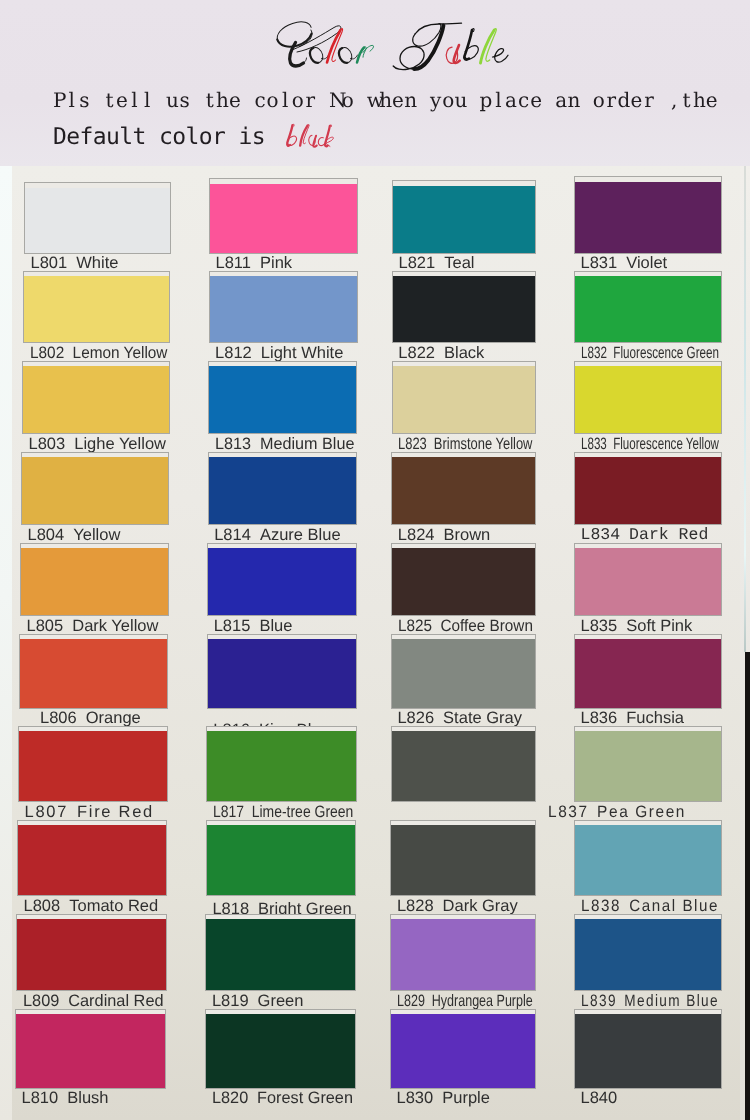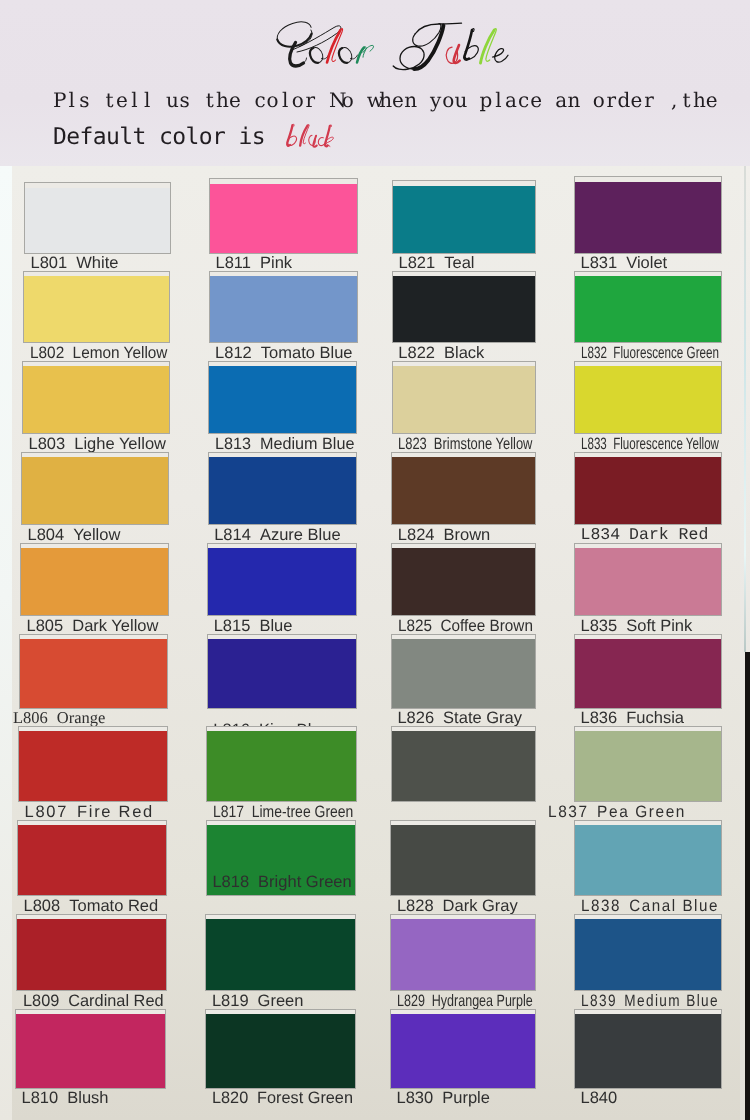--- a/index.html
+++ b/index.html
@@ -144,21 +144,21 @@
         <div class="sw" style="top: 4px; background: rgb(224, 177, 67);"></div>
       </div>
       <div class="lbl" style="left: 27.5px; top: 526.8px; width: 143.3px;"><span><span>L804</span><span style="display: inline-block; width: 9px;"></span><span>Yellow</span></span></div>
       <div class="cellbox" style="left: 20px; top: 542.5px; width: 148.8px; height: 73.5px;">
         <div class="sw" style="top: 4px; background: rgb(228, 154, 58);"></div>
       </div>
       <div class="lbl" style="left: 26.5px; top: 617.8px; width: 143.8px;"><span><span>L805</span><span style="display: inline-block; width: 9px;"></span><span>Dark Yellow</span></span></div>
       <div class="cellbox" style="left: 19px; top: 633.5px; width: 149.2px; height: 75px;">
         <div class="sw" style="top: 4px; background: rgb(215, 75, 50);"></div>
       </div>
-      <div class="lbl" style="left: 13px; top: 710.3px; width: 144.2px; font-family: Liberation Serif, serif;"><span><span>L806</span><span style="display: inline-block; width: 9px;"></span><span>Orange</span></span></div>
+      <div class="lbl" style="left: 40px; top: 710.3px; width: 144.2px;"><span><span>L806</span><span style="display: inline-block; width: 9px;"></span><span>Orange</span></span></div>
       <div class="cellbox" style="left: 18px; top: 726px; width: 149.7px; height: 76px;">
         <div class="sw" style="top: 4px; background: rgb(190, 43, 39);"></div>
       </div>
       <div class="lbl" style="left: 24.5px; top: 803.8px; width: 144.7px;"><span style="letter-spacing: 1.7px;"><span>L807</span><span style="display: inline-block; width: 9px;"></span><span>Fire Red</span></span></div>
       <div class="cellbox" style="left: 17px; top: 819.5px; width: 150.1px; height: 76.5px;">
         <div class="sw" style="top: 4px; background: rgb(182, 37, 41);"></div>
       </div>
       <div class="lbl" style="left: 23.5px; top: 897.8px; width: 145.1px;"><span><span>L808</span><span style="display: inline-block; width: 9px;"></span><span>Tomato Red</span></span></div>
       <div class="cellbox" style="left: 16px; top: 913.5px; width: 150.6px; height: 77.5px;">
         <div class="sw" style="top: 4px; background: rgb(171, 32, 40);"></div>
@@ -168,21 +168,21 @@
         <div class="sw" style="top: 4px; background: rgb(194, 38, 95);"></div>
       </div>
       <div class="lbl" style="left: 21.5px; top: 1090.3px; width: 146px;"><span><span>L810</span><span style="display: inline-block; width: 9px;"></span><span>Blush</span></span></div>
       <div class="cellbox" style="left: 209px; top: 178px; width: 149px; height: 75.5px;">
         <div class="sw" style="top: 5px; background: rgb(252, 84, 153);"></div>
       </div>
       <div class="lbl" style="left: 215.5px; top: 255.3px; width: 144px;"><span><span>L811</span><span style="display: inline-block; width: 9px;"></span><span>Pink</span></span></div>
       <div class="cellbox" style="left: 208.6px; top: 271px; width: 149.2px; height: 72.4px;">
         <div class="sw" style="top: 4px; background: rgb(115, 150, 202);"></div>
       </div>
-      <div class="lbl" style="left: 215.1px; top: 345.2px; width: 144.2px;"><span><span>L812</span><span style="display: inline-block; width: 9px;"></span><span>Tomato Blue</span></span></div>
+      <div class="lbl" style="left: 215.1px; top: 345.2px; width: 144.2px;"><span><span>L812</span><span style="display: inline-block; width: 9px;"></span><span>Light White</span></span></div>
       <div class="cellbox" style="left: 208.1px; top: 360.9px; width: 149.4px; height: 73.1px;">
         <div class="sw" style="top: 4px; background: rgb(11, 108, 178);"></div>
       </div>
       <div class="lbl" style="left: 214.6px; top: 435.8px; width: 144.4px;"><span style="transform: scaleX(0.9819);"><span>L813</span><span style="display: inline-block; width: 9px;"></span><span>Medium Blue</span></span></div>
       <div class="cellbox" style="left: 207.7px; top: 451.5px; width: 149.7px; height: 73.5px;">
         <div class="sw" style="top: 4px; background: rgb(19, 66, 142);"></div>
       </div>
       <div class="lbl" style="left: 214.2px; top: 526.8px; width: 144.7px;"><span><span>L814</span><span style="display: inline-block; width: 9px;"></span><span>Azure Blue</span></span></div>
       <div class="cellbox" style="left: 207.2px; top: 542.5px; width: 149.9px; height: 73.5px;">
         <div class="sw" style="top: 4px; background: rgb(36, 40, 173);"></div>
@@ -192,21 +192,21 @@
         <div class="sw" style="top: 4px; background: rgb(43, 33, 146);"></div>
       </div>
       <div class="lbl" style="left: 213.3px; top: 722px; width: 145.1px;"><span><span>L816</span><span style="display: inline-block; width: 9px;"></span><span>King Blue</span></span></div>
       <div class="cellbox" style="left: 206.3px; top: 726px; width: 150.3px; height: 76px;">
         <div class="sw" style="top: 4px; background: rgb(61, 140, 39);"></div>
       </div>
       <div class="lbl" style="left: 212.8px; top: 803.8px; width: 145.3px;"><span style="transform: scaleX(0.8461);"><span>L817</span><span style="display: inline-block; width: 9px;"></span><span>Lime-tree Green</span></span></div>
       <div class="cellbox" style="left: 205.9px; top: 819.5px; width: 150.6px; height: 76.5px;">
         <div class="sw" style="top: 4px; background: rgb(28, 132, 50);"></div>
       </div>
-      <div class="lbl" style="left: 212.4px; top: 874px; width: 145.6px;"><span><span>L818</span><span style="display: inline-block; width: 9px;"></span><span>Bright Green</span></span></div>
+      <div class="lbl" style="left: 212.4px; top: 901px; width: 145.6px;"><span><span>L818</span><span style="display: inline-block; width: 9px;"></span><span>Bright Green</span></span></div>
       <div class="cellbox" style="left: 205.4px; top: 913.5px; width: 150.8px; height: 77.5px;">
         <div class="sw" style="top: 4px; background: rgb(8, 69, 42);"></div>
       </div>
       <div class="lbl" style="left: 211.9px; top: 992.8px; width: 145.8px;"><span><span>L819</span><span style="display: inline-block; width: 9px;"></span><span>Green</span></span></div>
       <div class="cellbox" style="left: 205px; top: 1008.5px; width: 151px; height: 80px;">
         <div class="sw" style="top: 4px; background: rgb(12, 54, 35);"></div>
       </div>
       <div class="lbl" style="left: 211.5px; top: 1090.3px; width: 146px;"><span style="transform: scaleX(0.9864);"><span>L820</span><span style="display: inline-block; width: 9px;"></span><span>Forest Green</span></span></div>
       <div class="cellbox" style="left: 392px; top: 180px; width: 144px; height: 73.5px;">
         <div class="sw" style="top: 5px; background: rgb(10, 124, 137);"></div>

